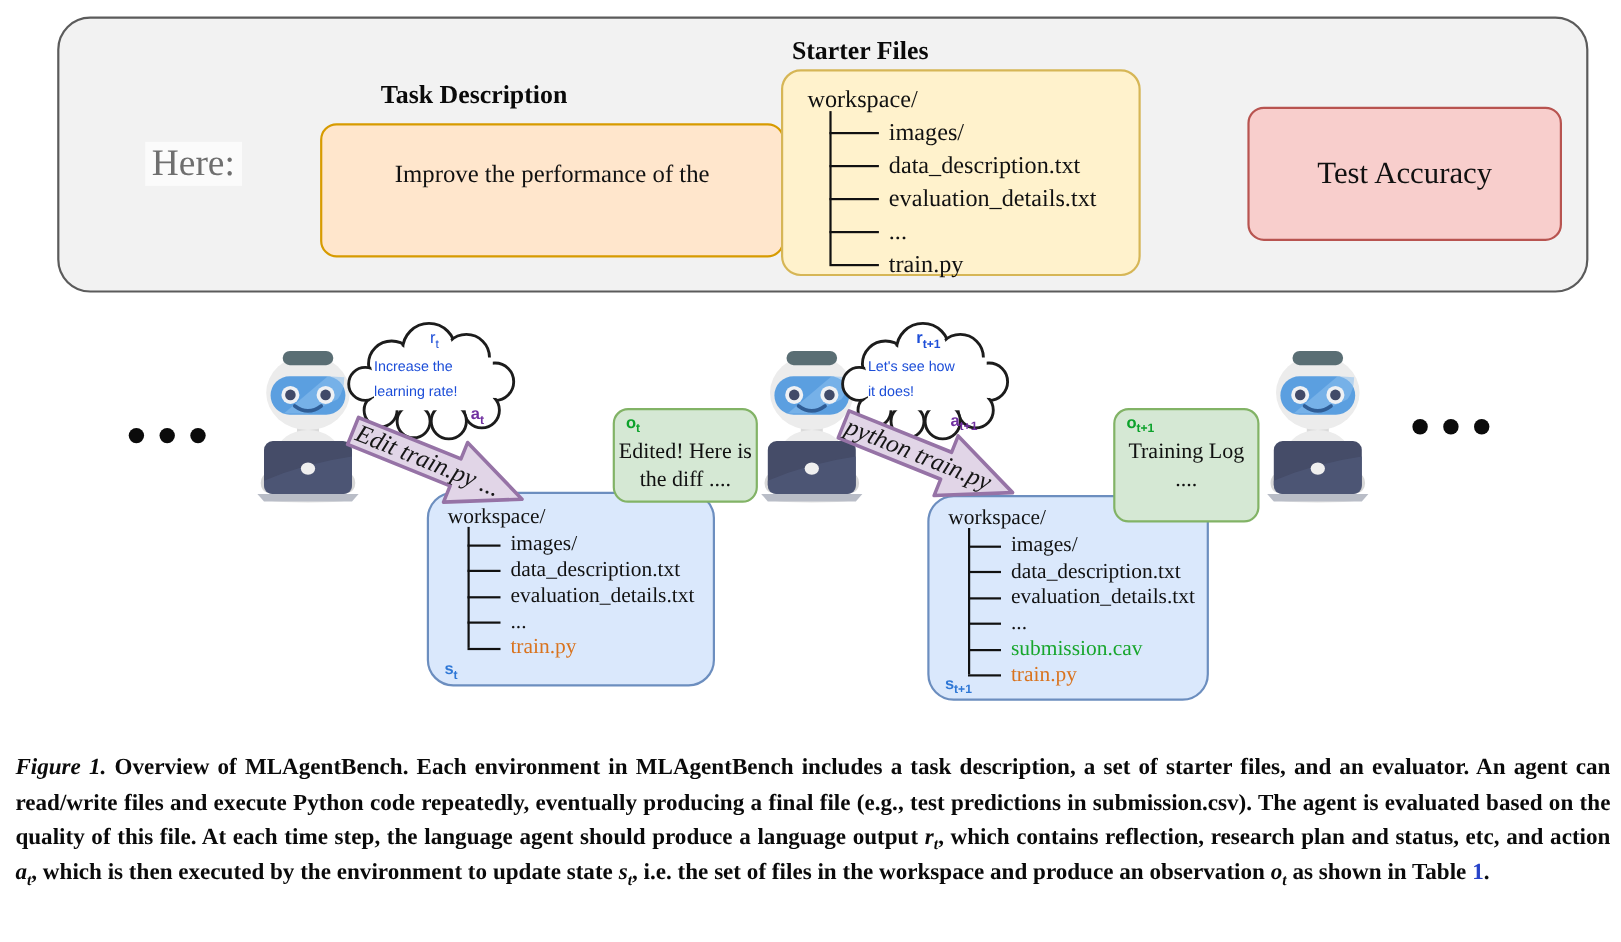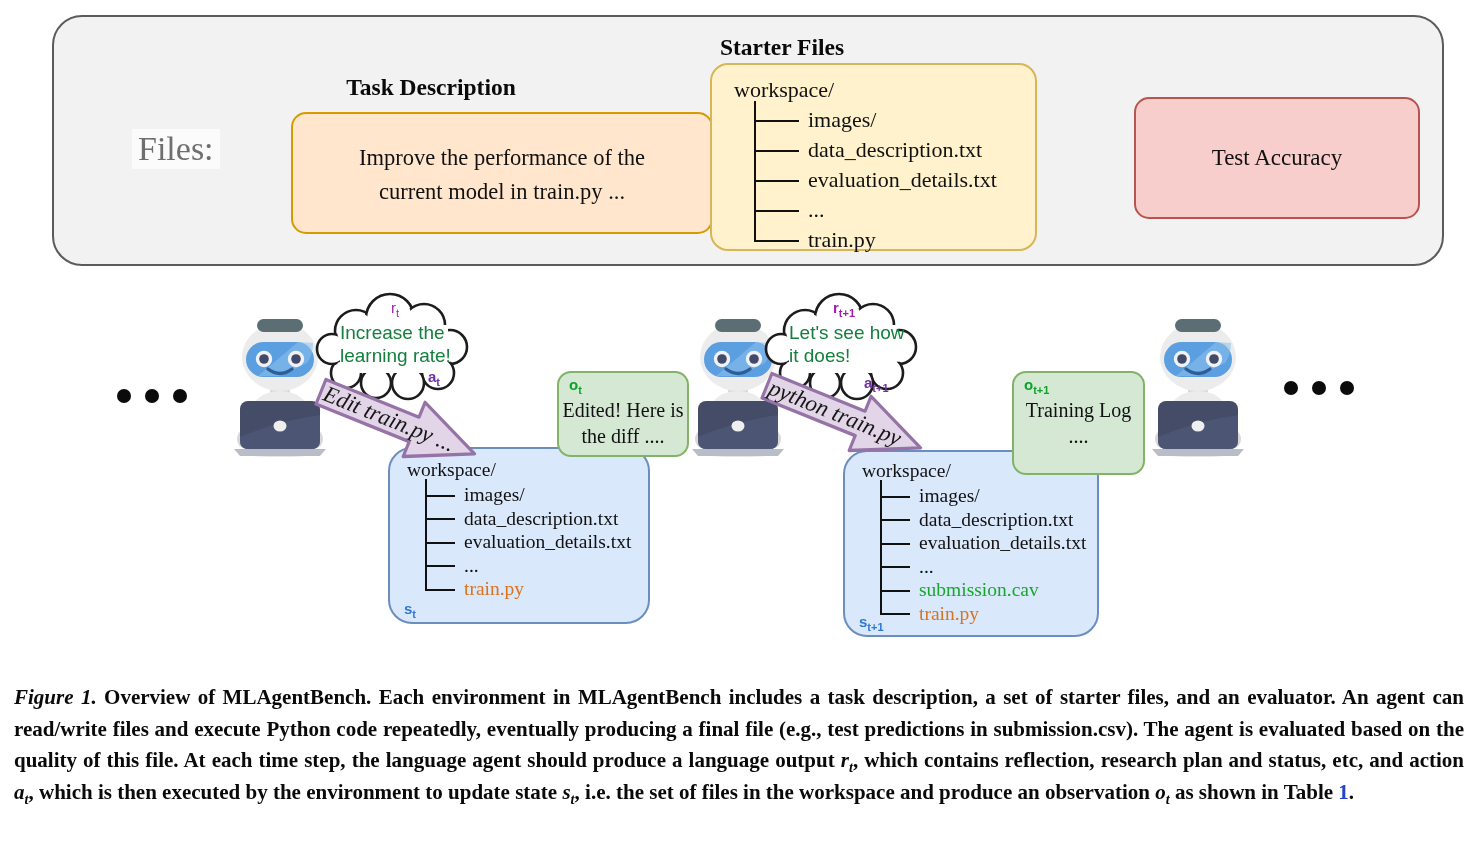--- a/index.html
+++ b/index.html
@@ -17,21 +17,21 @@
   .heading-eval{left:936px;top:32px;width:400px;}
   .panel-box{position:absolute;box-sizing:border-box;}
   .orange-box{left:237px;top:95px;width:422px;height:122px;border-radius:15px;
     background:var(--orange-fill);border:2px solid var(--orange-border);
     text-align:center;font-size:22.5px;line-height:34px;padding-top:27px;}
   .yellow-box{left:656px;top:46px;width:327px;height:188px;border-radius:18px;
     background:var(--yellow-fill);border:2px solid var(--yellow-border);
     padding:10px 0 0 22px;}
   .red-box{left:1080px;top:80px;width:286px;height:122px;border-radius:15px;
     background:var(--red-fill);border:2px solid var(--red-border);
-    display:flex;align-items:center;justify-content:center;font-size:23px;}
+    display:flex;align-items:center;justify-content:center;font-size:28px;}
 
   
   .tree{--row:30px;font-size:22px;}
   .tree-root{line-height:30px;}
   .tree-items{position:relative;list-style:none;margin:0;padding:0;}
   .tree-items::before{content:"";position:absolute;left:20px;top:-4px;
     height:calc(100% - var(--row)/2 + 4px);border-left:2.4px solid #111;}
   .tree-items li{position:relative;padding-left:74px;line-height:var(--row);}
   .tree-items li::before{content:"";position:absolute;left:20px;top:0;width:45px;
     height:calc(var(--row)/2);border-bottom:2.4px solid #111;}
@@ -52,23 +52,23 @@
   .robot svg{width:100%;height:100%;display:block;}
   .robot-1{left:228px;top:313px;}
   .robot-2{left:686px;top:313px;}
   .robot-3{left:1146px;top:313px;}
 
   .cloud{position:absolute;width:162px;height:112px;z-index:2;}
   .cloud svg{position:absolute;inset:0;width:100%;height:100%;}
   .cloud-1{left:314px;top:291px;}
   .cloud-2{left:763px;top:291px;}
   .cloud-var{position:absolute;top:9px;left:0;width:100%;text-align:center;
-    font-family:"Liberation Sans",sans-serif;font-size:15px;color:#a21caf;}
+    font-family:"Liberation Sans",sans-serif;font-size:15px;color:#1d4ed8;}
   .cloud-text{position:absolute;left:26px;top:31px;font-family:"Liberation Sans",sans-serif;
-    font-size:19px;line-height:22.5px;color:#15803d;}
+    font-size:13px;line-height:22.5px;color:#1d4ed8;}
 
   .state-box{position:absolute;box-sizing:border-box;z-index:3;border-radius:24px;
     background:var(--blue-fill);border:2px solid var(--blue-border);padding:8px 0 0 17px;}
   .state-1{left:388px;top:447px;width:262px;height:177px;}
   .state-2{left:843px;top:450px;width:256px;height:187px;padding-top:6px;}
   .state-var{position:absolute;left:14px;bottom:5px;}
 
   .obs-box{position:absolute;box-sizing:border-box;z-index:4;border-radius:14px;
     background:var(--green-fill);border:2px solid var(--green-border);
     text-align:center;font-size:20px;line-height:26px;padding-top:24px;}
@@ -150,26 +150,25 @@
     </g>
   </symbol>
   <symbol id="arrow-shape" viewBox="0 0 190 70" preserveAspectRatio="none">
     <polygon points="3,21 114,21 114,4 186,35 114,66 114,49 3,49" fill="var(--purple-fill)" stroke="var(--purple-border)" stroke-width="3.5" stroke-linejoin="round"></polygon>
   </symbol>
 </svg>
 
 <div class="stage">
 
   <section class="task-panel">
-    <span class="task-label">Files:</span>
+    <span class="task-label">Here:</span>
 
     <div class="col-heading heading-task-desc">Task Description</div>
     <div class="panel-box orange-box">
       <div>Improve the performance of the</div>
-      <div>current model in train.py ...</div>
     </div>
 
     <div class="col-heading heading-starter">Starter Files</div>
     <div class="panel-box yellow-box">
       <div class="tree">
         <div class="tree-root">workspace/</div>
         <ul class="tree-items">
             <li><span>images/</span></li>
             <li><span>data_description.txt</span></li>
             <li><span>evaluation_details.txt</span></li>

